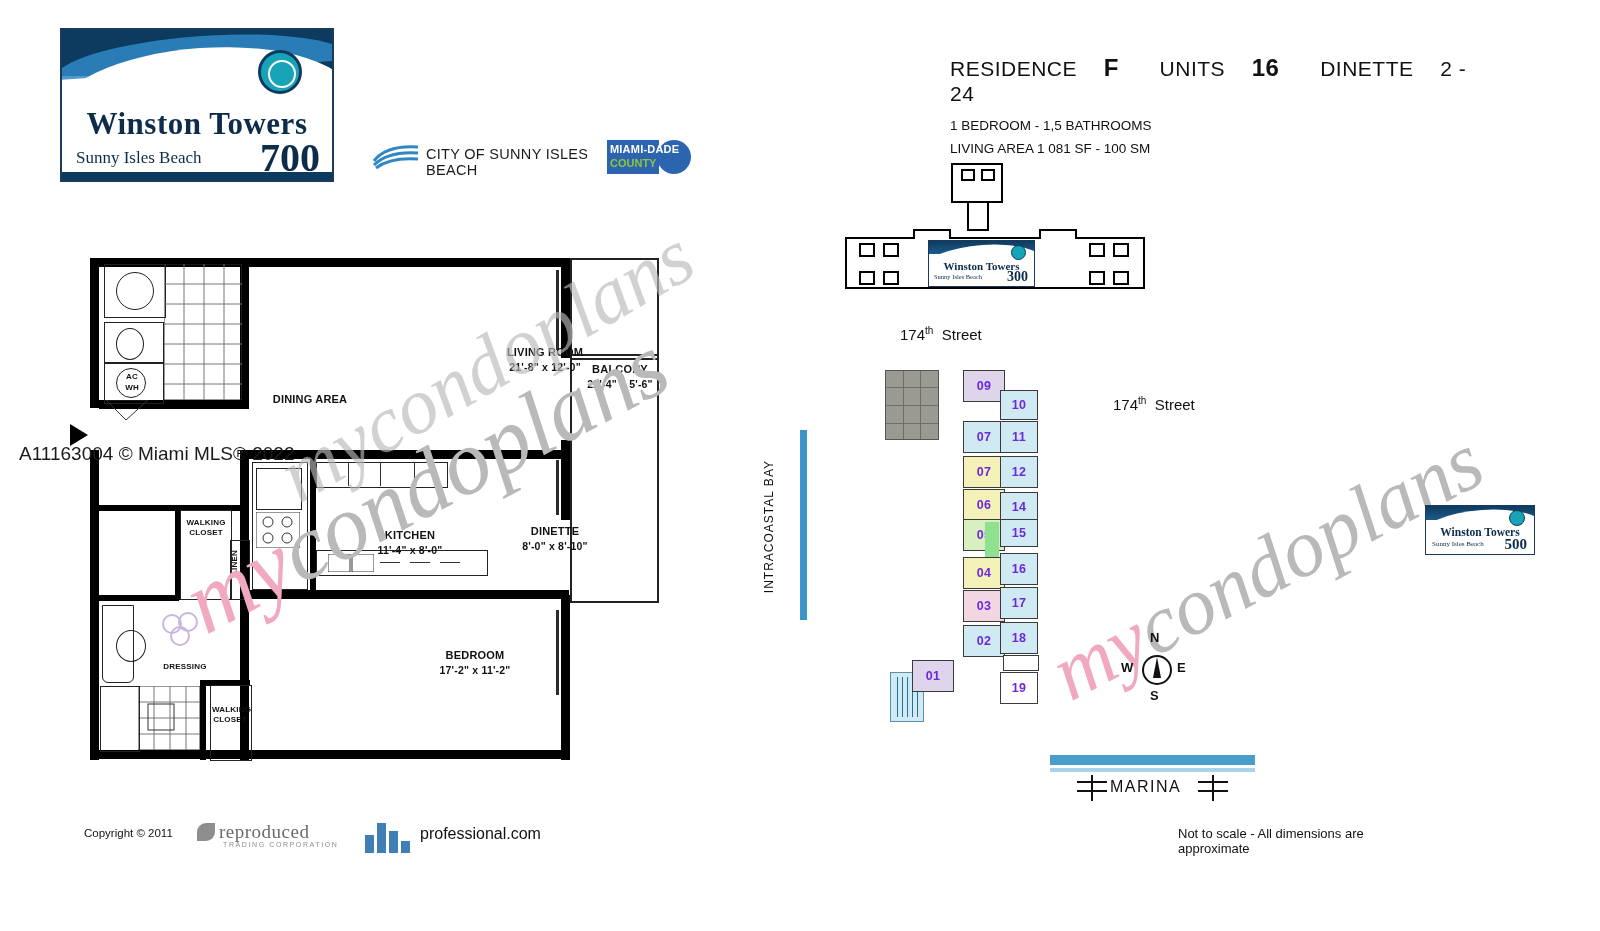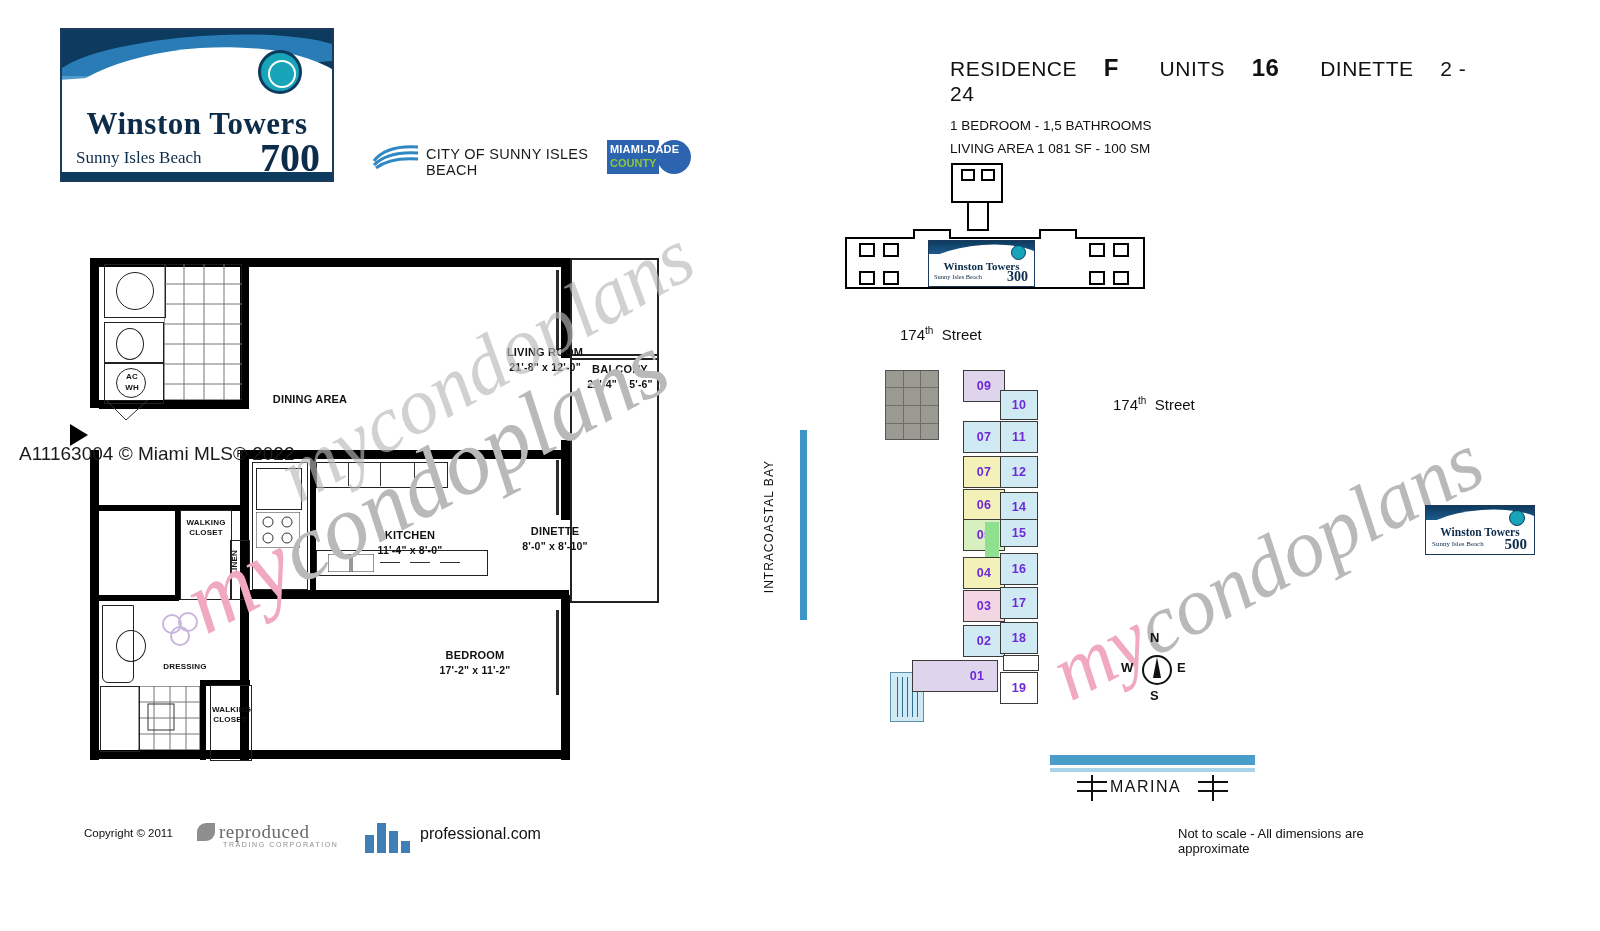--- a/index.html
+++ b/index.html
@@ -490,21 +490,21 @@
 
 <div class="unit" style="left:963px; top:370px; width:40px; height:30px; background:#ded4ec;">09</div>
 <div class="unit" style="left:963px; top:421px; width:40px; height:30px; background:#cfeaf2;">07</div>
 <div class="unit" style="left:963px; top:456px; width:40px; height:30px; background:#f3f1b8;">07</div>
 <div class="unit" style="left:963px; top:489px; width:40px; height:30px; background:#f3f1b8;">06</div>
 <div class="unit" style="left:963px; top:519px; width:40px; height:30px; background:#d8f0c0;">05</div>
 <div class="abs" style="left:985px; top:522px; width:14px; height:36px; background:#8fe08f;"></div>
 <div class="unit" style="left:963px; top:557px; width:40px; height:30px; background:#f3f1b8;">04</div>
 <div class="unit" style="left:963px; top:590px; width:40px; height:30px; background:#f2d6e2;">03</div>
 <div class="unit" style="left:963px; top:625px; width:40px; height:30px; background:#cfeaf2;">02</div>
-<div class="unit" style="left:912px; top:660px; width:40px; height:30px; background:#ded4ec;padding-left:44px;">01</div>
+<div class="unit" style="left:912px; top:660px; width:40px; height:30px; background:#ded4ec;">01</div>
 
 <div class="unit" style="left:1000px; top:390px; width:36px; height:28px; background:#cfeaf2;">10</div>
 <div class="unit" style="left:1000px; top:421px; width:36px; height:30px; background:#cfeaf2;">11</div>
 <div class="unit" style="left:1000px; top:456px; width:36px; height:30px; background:#cfeaf2;">12</div>
 <div class="unit" style="left:1000px; top:492px; width:36px; height:28px; background:#cfeaf2;">14</div>
 <div class="unit" style="left:1000px; top:519px; width:36px; height:26px; background:#cfeaf2;">15</div>
 <div class="unit" style="left:1000px; top:553px; width:36px; height:30px; background:#cfeaf2;">16</div>
 <div class="unit" style="left:1000px; top:587px; width:36px; height:30px; background:#cfeaf2;">17</div>
 <div class="unit" style="left:1000px; top:622px; width:36px; height:30px; background:#cfeaf2;">18</div>
 <div class="unit" style="left:1000px; top:672px; width:36px; height:30px; background:#ffffff;">19</div>

